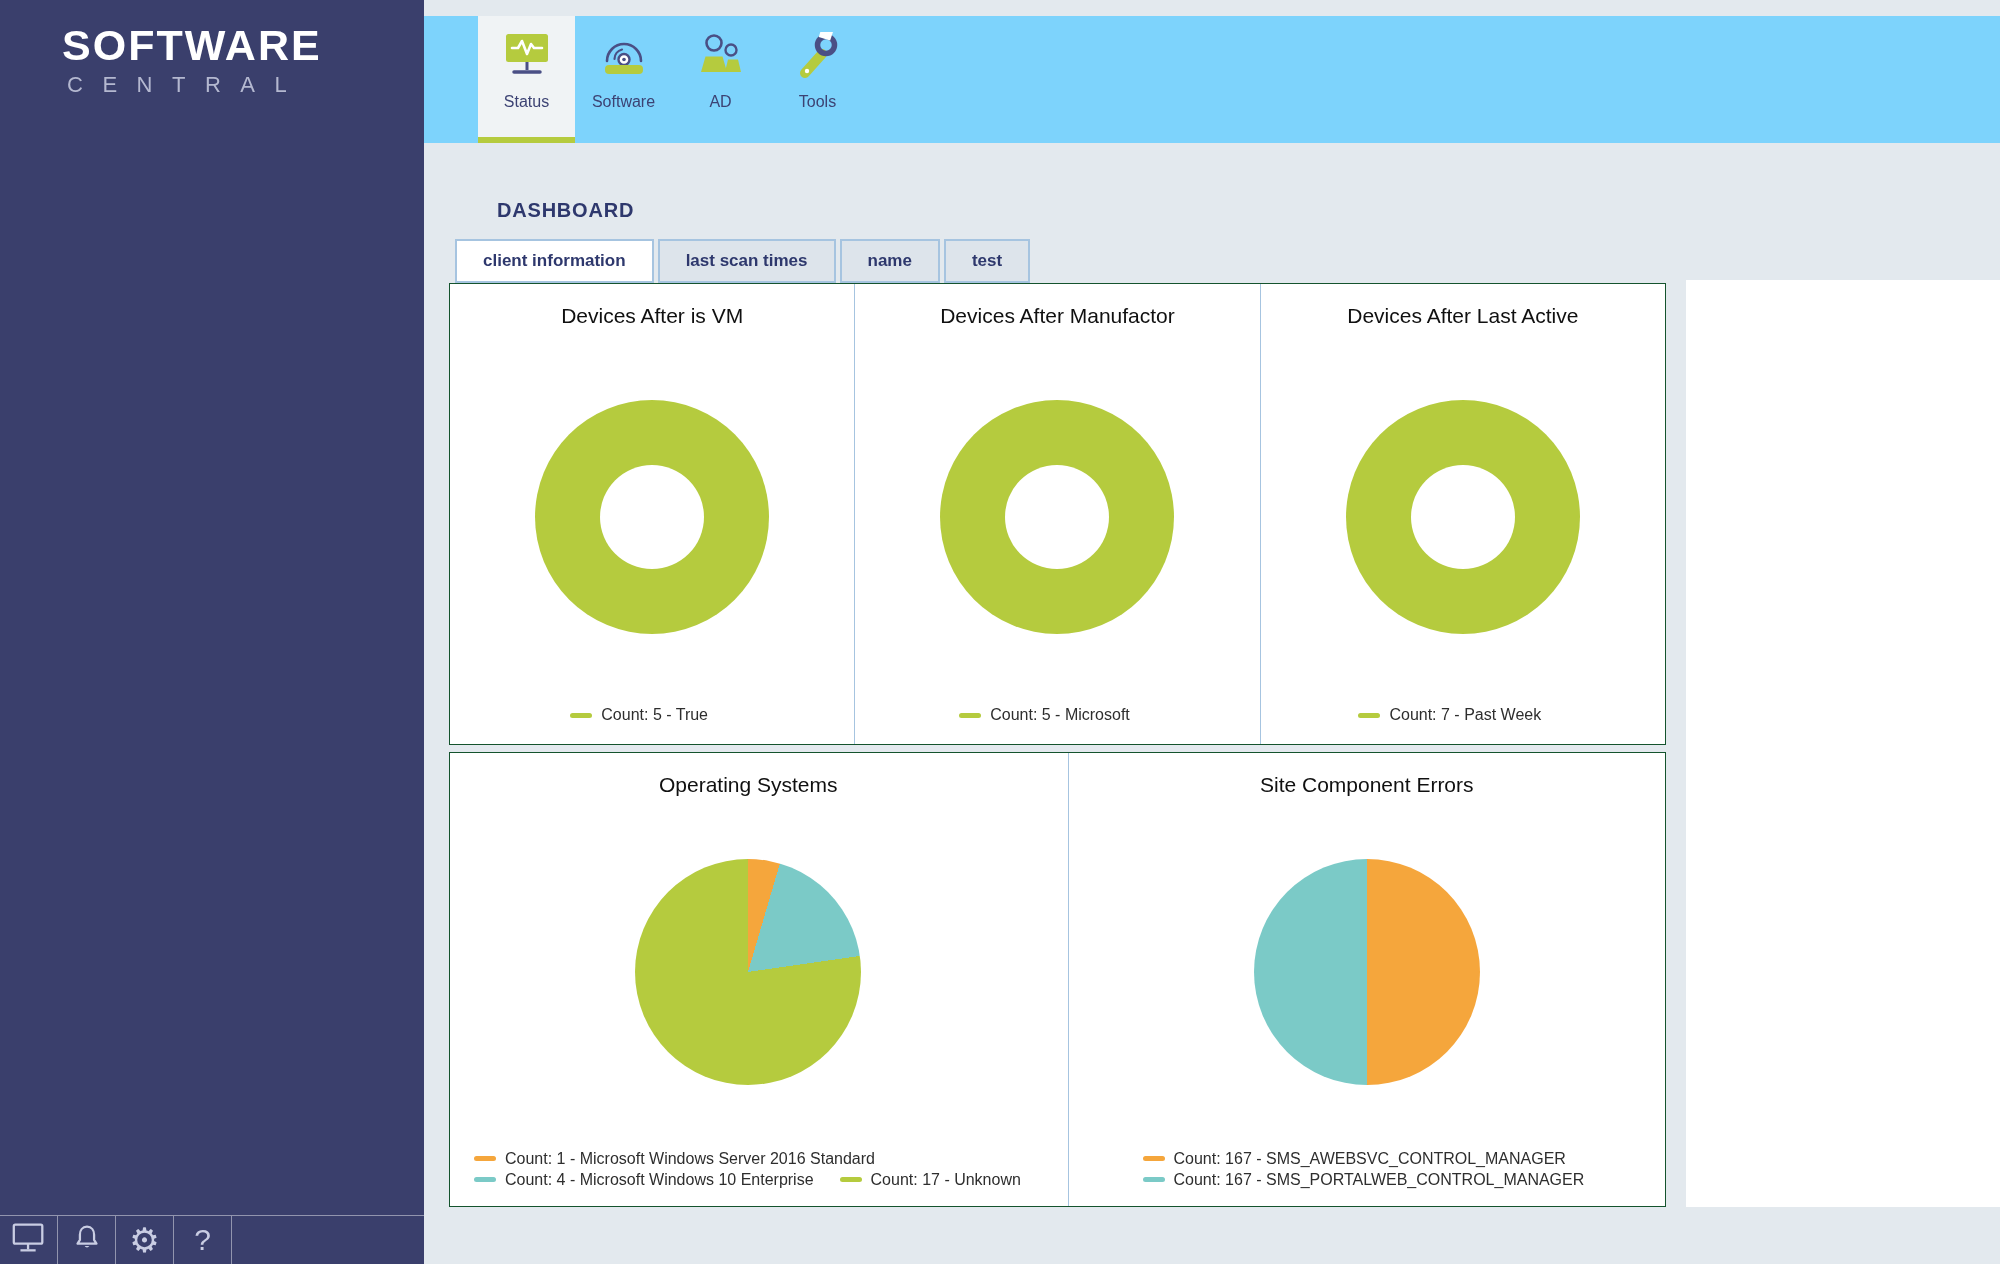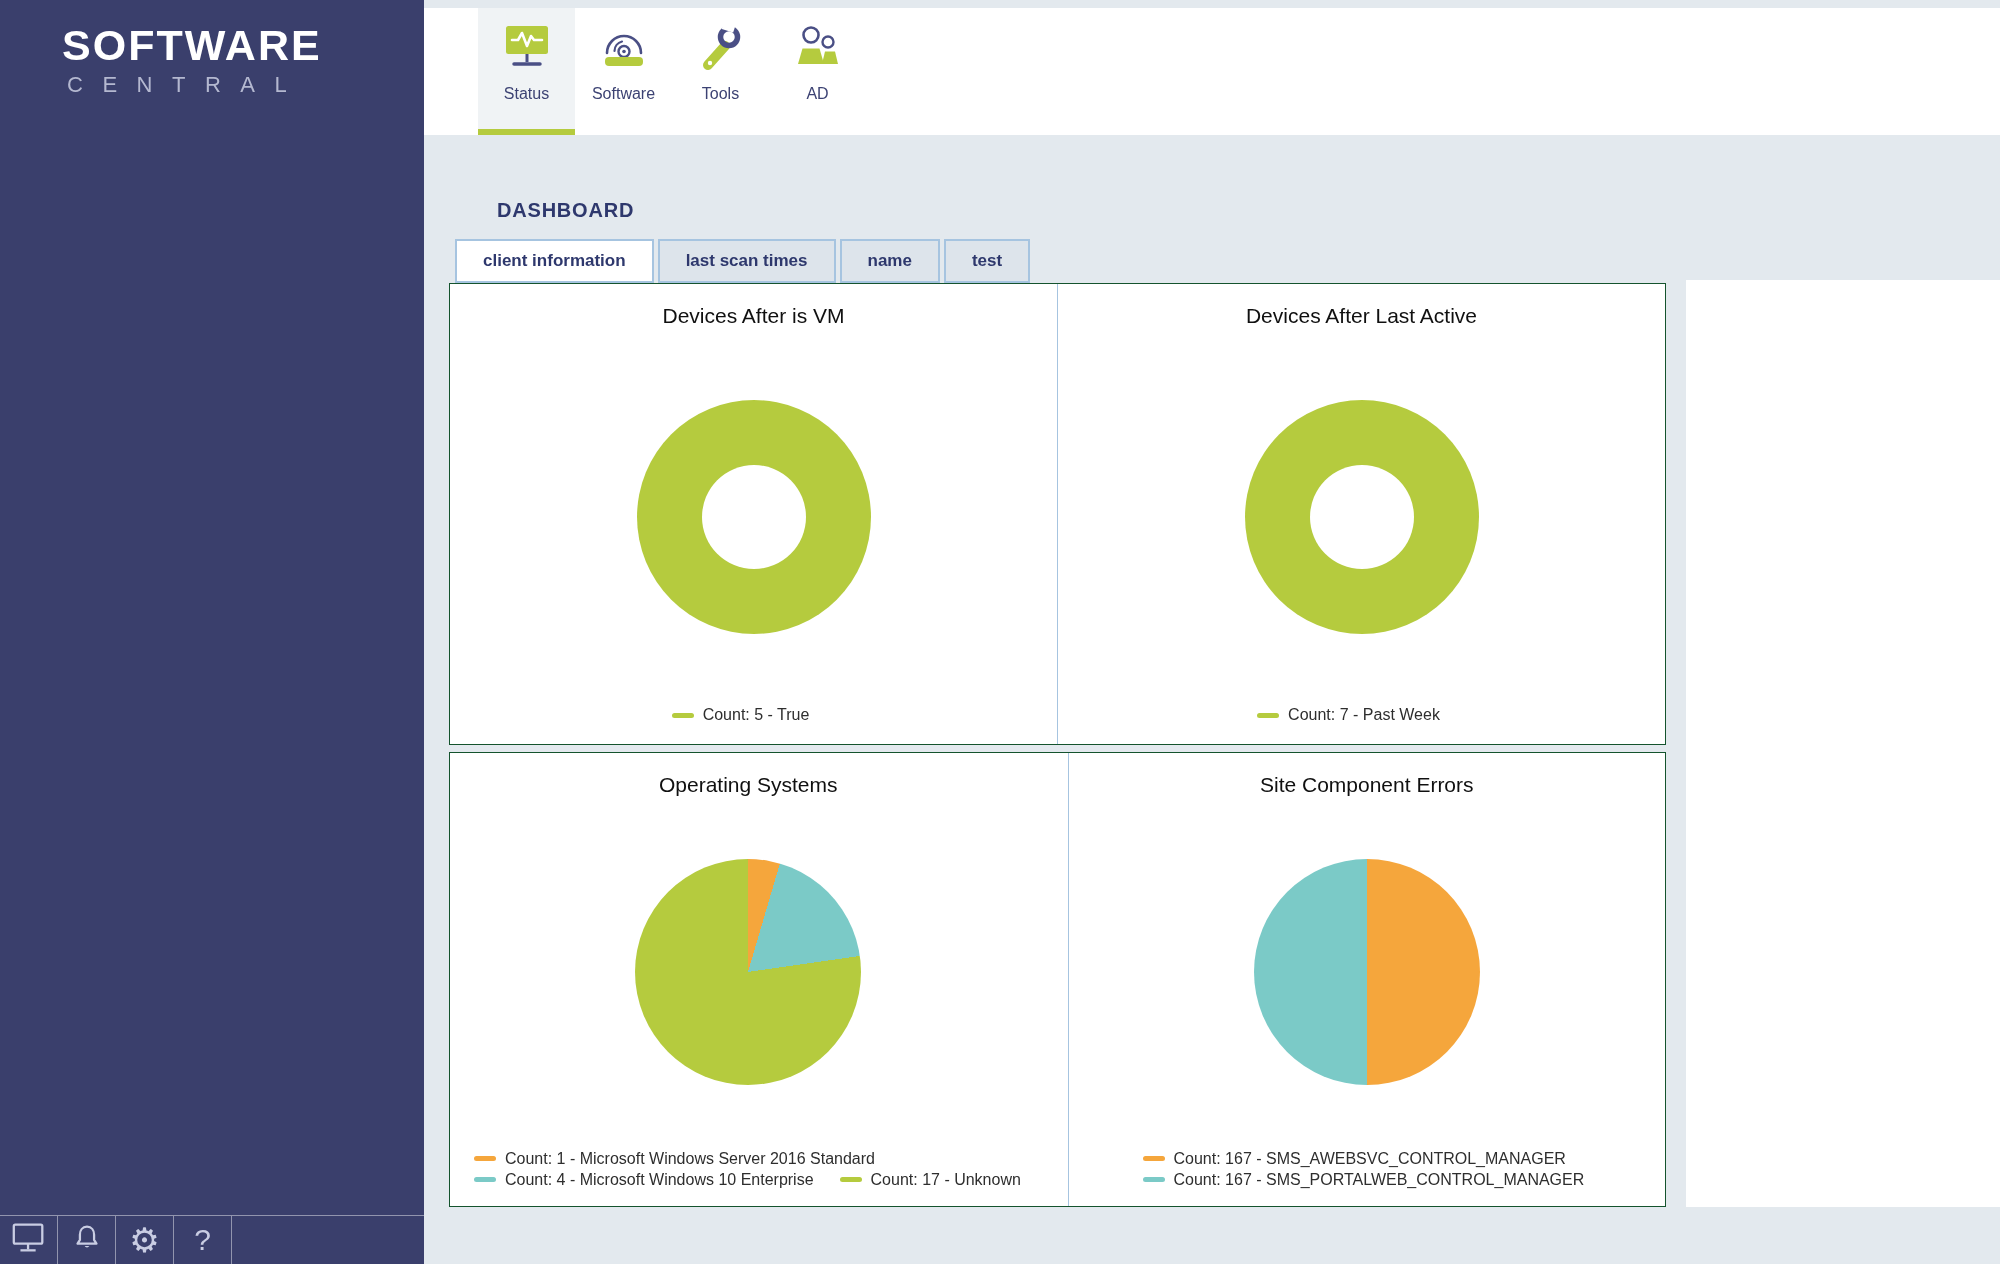--- a/index.html
+++ b/index.html
@@ -30,22 +30,22 @@
   }
   .footer-cell {
     width:58px; display:flex; align-items:center; justify-content:center;
     border-right:1.5px solid rgba(255,255,255,0.45);
     color:#c9cde3; cursor:pointer;
   }
   .footer-cell .glyph { font-size:34px; line-height:1; color:#c9cde3; }
   .footer-cell .glyph.q { font-size:30px; font-weight:400; }
   
   .topbar {
-    position:absolute; left:424px; top:8px; width:1576px; height:127px;
-    background:#ffffff;
+    position:absolute; left:424px; top:16px; width:1576px; height:127px;
+    background:#7dd3fc;
   }
   .nav { position:absolute; left:54px; top:0; height:127px; display:flex; }
   .nav-item {
     width:97px; height:127px; display:flex; flex-direction:column;
     align-items:center; padding-top:13px; cursor:pointer;
   }
   .nav-item.active { background:#f0f3f5; border-bottom:6px solid #b5cb3e; }
   .nav-icon { width:56px; height:58px; display:flex; align-items:center; justify-content:center; }
   .nav-label { margin-top:6px; font-size:16px; color:#3c4273; }
   
@@ -158,39 +158,39 @@
           <circle cx="24" cy="27.5" r="1.8" fill="#4a4f85"></circle>
           <rect x="5" y="33" width="38" height="9" rx="4" fill="#b5cb3e"></rect>
         </svg>
       </span>
       <span class="nav-label">Software</span>
     </div>
 
     <div class="nav-item">
       <span class="nav-icon">
         <svg width="52" height="52" viewBox="0 0 48 52">
+          <circle cx="17" cy="11" r="7.5" stroke="#4a4f85" stroke-width="2.6" fill="none"></circle>
+          <circle cx="34" cy="18" r="5.5" stroke="#4a4f85" stroke-width="2.4" fill="none"></circle>
+          <path d="M28 40 L31 27.5 L41 27.5 L44 40 Z" fill="#b5cb3e"></path>
+          <path d="M4 40 L8.5 24.5 L25.5 24.5 L30 40 Z" fill="#b5cb3e"></path>
+        </svg>
+      </span>
+      <span class="nav-label">AD</span>
+    </div>
+
+    <div class="nav-item">
+      <span class="nav-icon">
+        <svg width="52" height="52" viewBox="0 0 48 52">
           <line x1="11" y1="41" x2="28" y2="22" stroke="#b5cb3e" stroke-width="10" stroke-linecap="round"></line>
           <circle cx="13" cy="39" r="2.2" fill="#ffffff"></circle>
           <circle cx="32" cy="13" r="8.5" stroke="#4a4f85" stroke-width="5.5" fill="none"></circle>
           <rect x="26" y="-4" width="12" height="11" fill="#ffffff" transform="rotate(18 32 2)"></rect>
         </svg>
       </span>
       <span class="nav-label">Tools</span>
-    </div>
-
-    <div class="nav-item">
-      <span class="nav-icon">
-        <svg width="52" height="52" viewBox="0 0 48 52">
-          <circle cx="17" cy="11" r="7.5" stroke="#4a4f85" stroke-width="2.6" fill="none"></circle>
-          <circle cx="34" cy="18" r="5.5" stroke="#4a4f85" stroke-width="2.4" fill="none"></circle>
-          <path d="M28 40 L31 27.5 L41 27.5 L44 40 Z" fill="#b5cb3e"></path>
-          <path d="M4 40 L8.5 24.5 L25.5 24.5 L30 40 Z" fill="#b5cb3e"></path>
-        </svg>
-      </span>
-      <span class="nav-label">AD</span>
     </div>
 
   </div>
 </div>
 
 <div class="dash-heading">DASHBOARD</div>
 
 <div class="tabbar">
   <div class="tab active">client information</div>
   <div class="tab">last scan times</div>
@@ -206,20 +206,32 @@
       <div class="hole"></div>
     </div>
     <div class="legend-center">
       <span class="legend-item">
         <span class="marker" style="background: rgb(181, 203, 62);"></span>
         <span class="legend-label">Count: 5 - True</span>
       </span>
     </div>
   </div>
 
+  <div class="panel">
+    <div class="chart-title">Devices After Manufactor</div>
+    <div class="pie donut" style="background: conic-gradient(rgb(181, 203, 62) 0deg, rgb(181, 203, 62) 360deg);">
+      <div class="hole"></div>
+    </div>
+    <div class="legend-center">
+      <span class="legend-item">
+        <span class="marker" style="background: rgb(181, 203, 62);"></span>
+        <span class="legend-label">Count: 5 - Microsoft</span>
+      </span>
+    </div>
+  </div>
 
   <div class="panel">
     <div class="chart-title">Devices After Last Active</div>
     <div class="pie donut" style="background: conic-gradient(rgb(181, 203, 62) 0deg, rgb(181, 203, 62) 360deg);">
       <div class="hole"></div>
     </div>
     <div class="legend-center">
       <span class="legend-item">
         <span class="marker" style="background: rgb(181, 203, 62);"></span>
         <span class="legend-label">Count: 7 - Past Week</span>

